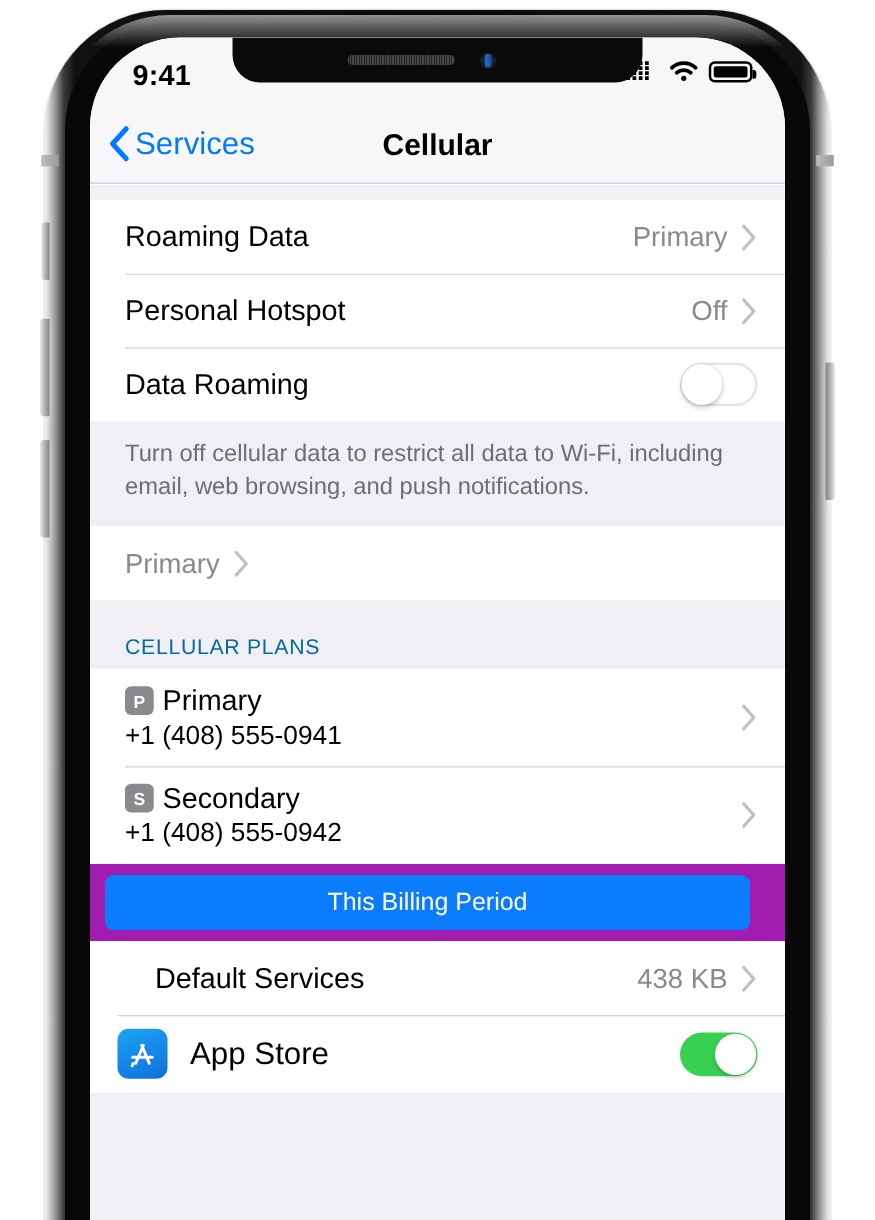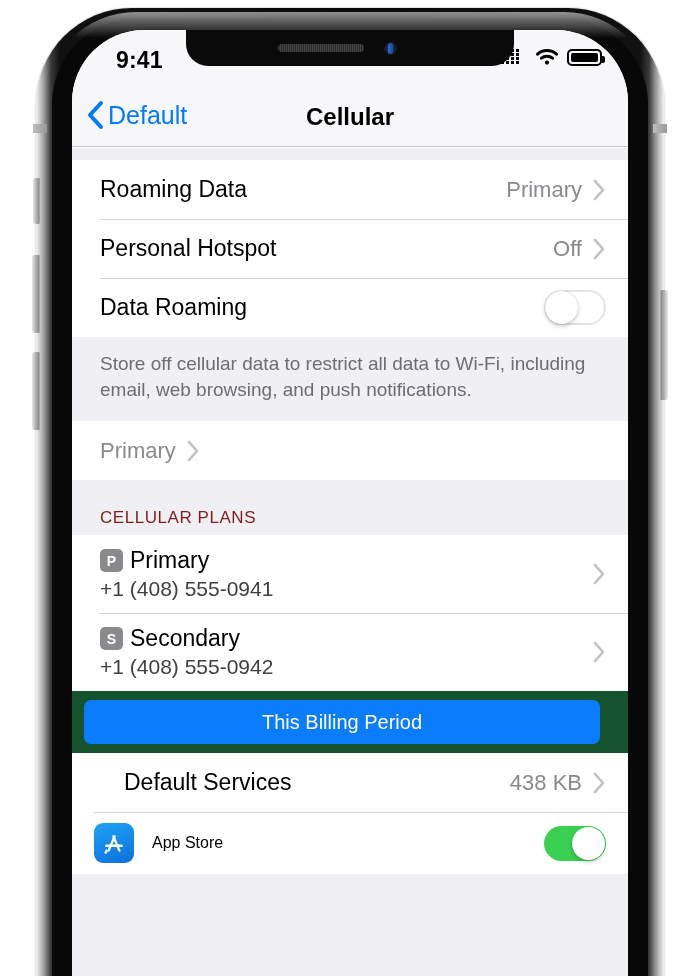--- a/index.html
+++ b/index.html
@@ -115,21 +115,21 @@
   
   .statusbar {
     position: absolute;
     left: 0; top: 0;
     width: 556px; height: 60px;
     z-index: 30;
     background: #f7f7f9;
   }
   .sb-time {
     position: absolute;
-    left: 44px; top: 17px;
+    left: 34px; top: 17px;
     font-size: 23px; font-weight: bold;
     color: #000;
     letter-spacing: .2px;
   }
   .sb-right {
     position: absolute;
     right: 26px; top: 18px;
     display: flex; align-items: center; gap: 8px;
   }
   
@@ -227,21 +227,21 @@
     line-height: 26px;
     color: #6d6d72;
   }
 
   
   .sec-head {
     padding: 28px 20px 7px 28px;
     background: #efeff4;
     font-size: 17px;
     letter-spacing: .55px;
-    color: #7f1d1d;
+    color: #0369a1;
   }
 
   
   .plan-row {
     position: relative;
     display: flex; align-items: center;
     padding: 11px 22px 11px 28px;
     background: #fff;
     min-height: 78px;
   }
@@ -257,25 +257,25 @@
   .badge {
     width: 23px; height: 23px;
     border-radius: 5px;
     background: #8a8a8e;
     color: #fff;
     font-size: 14px; font-weight: bold;
     display: flex; align-items: center; justify-content: center;
     line-height: 1;
   }
   .plan-name { font-size: 23px; color:#000; }
-  .plan-sub  { font-size: 21px; color:#404040; margin-top: 3px; }
+  .plan-sub  { font-size: 21px; color:#000000; margin-top: 3px; }
 
   
   .billing-wrap {
-    background: #14532d;
+    background: #a21caf;
     padding: 9px 28px 9px 12px;
   }
   .billing-btn {
     display: block; width: 100%;
     height: 44px; line-height: 44px;
     border: none; border-radius: 7px;
     background: #0a7cfc;
     color: #fff;
     font-size: 20px;
     font-family: "Liberation Sans", sans-serif;
@@ -298,21 +298,21 @@
     position:absolute; left:22px; right:0; top:0;
     height:1px; background:#d4d3d8;
   }
   .app-icon {
     width: 40px; height: 40px;
     border-radius: 9px;
     background: linear-gradient(160deg,#1fa2f3 0%,#1487e8 55%,#0f6fd8 100%);
     display:flex; align-items:center; justify-content:center;
     flex: 0 0 auto;
   }
-  .app-label { font-size: 16px; color:#000; margin-left: 18px; flex:1; }
+  .app-label { font-size: 25px; color:#000; margin-left: 18px; flex:1; }
 
   
   .toggle {
     position: relative;
     width: 62px; height: 35px;
     border-radius: 18px;
     flex: 0 0 auto;
     cursor: pointer;
   }
   .toggle.off {
@@ -389,21 +389,21 @@
           <div class="battery-fill"></div>
         </div>
       </div>
     </div>
 
     <div class="navbar">
       <div class="nav-back">
         <svg class="chev-back" width="18" height="30" viewBox="0 0 18 30">
           <path d="M15 3 L4 15 L15 27" fill="none" stroke="#007aff" stroke-width="4" stroke-linecap="round" stroke-linejoin="round"></path>
         </svg>
-        <span>Default</span>
+        <span>Services</span>
       </div>
       <div class="nav-title">Cellular</div>
     </div>
 
     <div class="content">
 
       <div class="gap" style="height:12px"></div>
 
       <div class="group">
 
@@ -424,21 +424,21 @@
         </div>
 
         <div class="row">
           <span class="row-label">Data Roaming</span>
           <div class="toggle off">
             <div class="knob"></div>
           </div>
         </div>
       </div>
 
-      <div class="note">Store off cellular data to restrict all data to Wi-Fi, including email, web browsing, and push notifications.</div>
+      <div class="note">Turn off cellular data to restrict all data to Wi-Fi, including email, web browsing, and push notifications.</div>
 
       <div class="group">
         <div class="row">
           <span class="row-value">Primary</span>
           <svg class="chev" width="14" height="24" viewBox="0 0 14 24">
             <path d="M3 3 L11 12 L3 21" fill="none" stroke="#bfbfc4" stroke-width="2.6" stroke-linecap="round" stroke-linejoin="round"></path>
           </svg>
         </div>
       </div>
 

